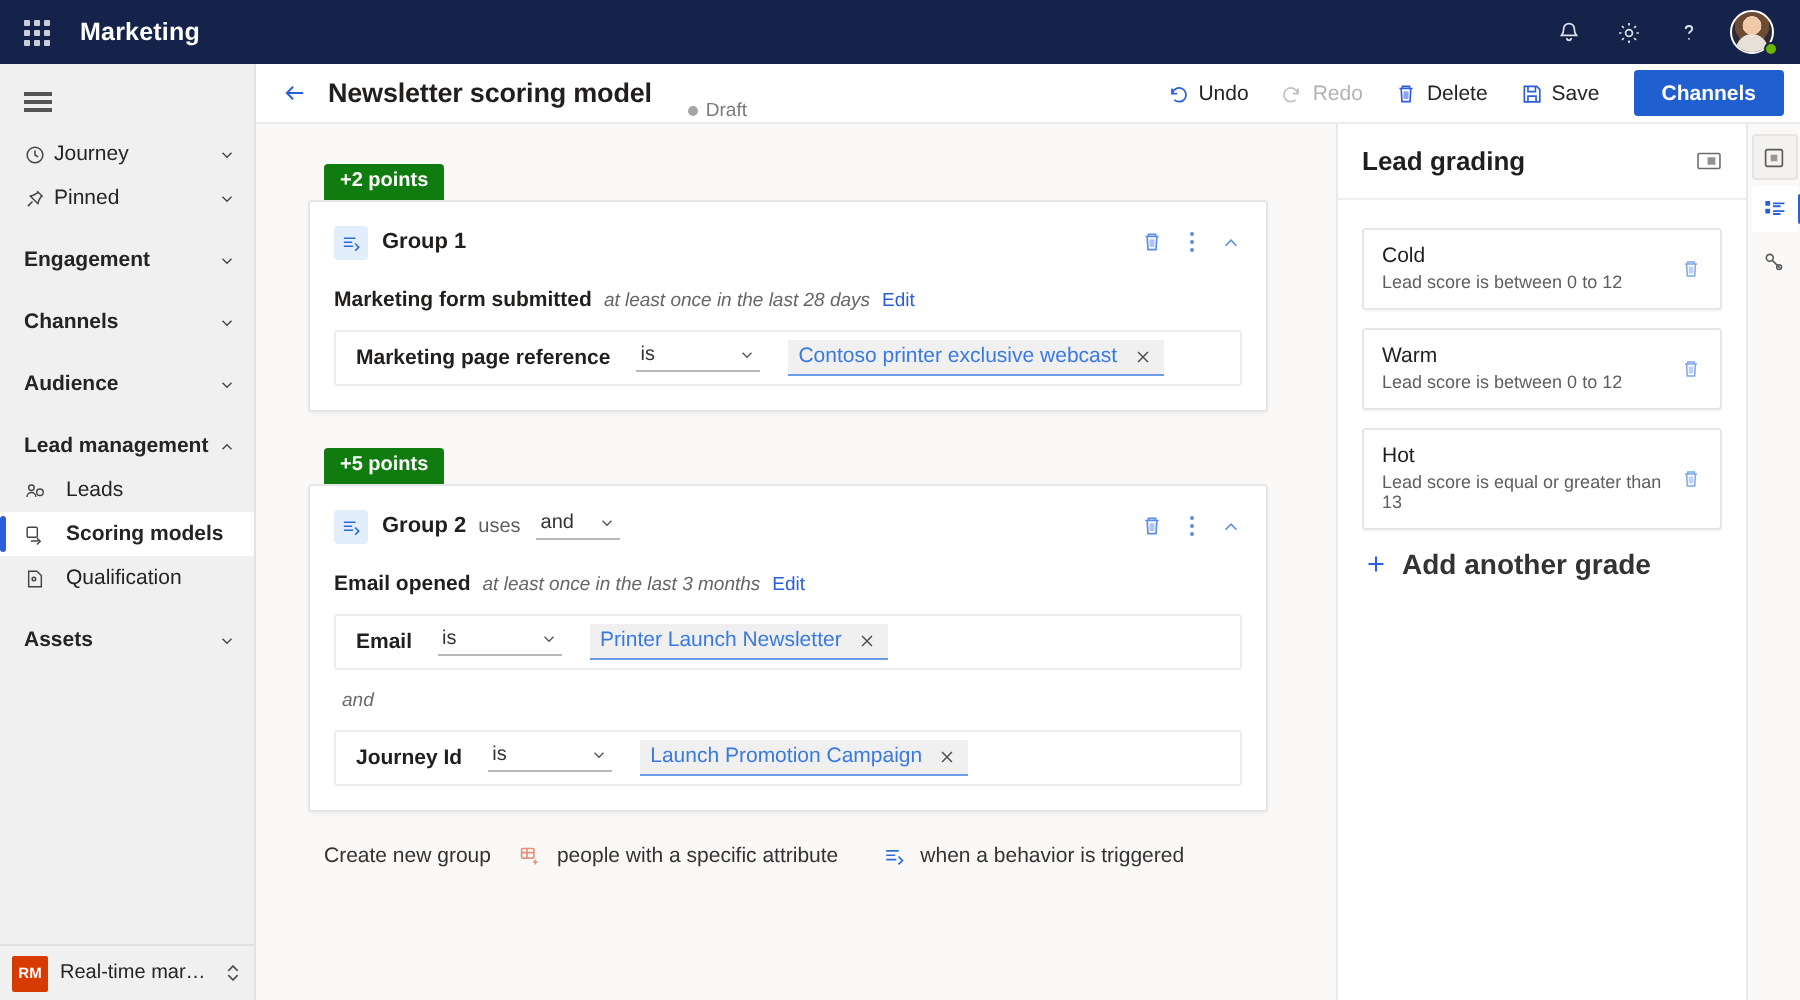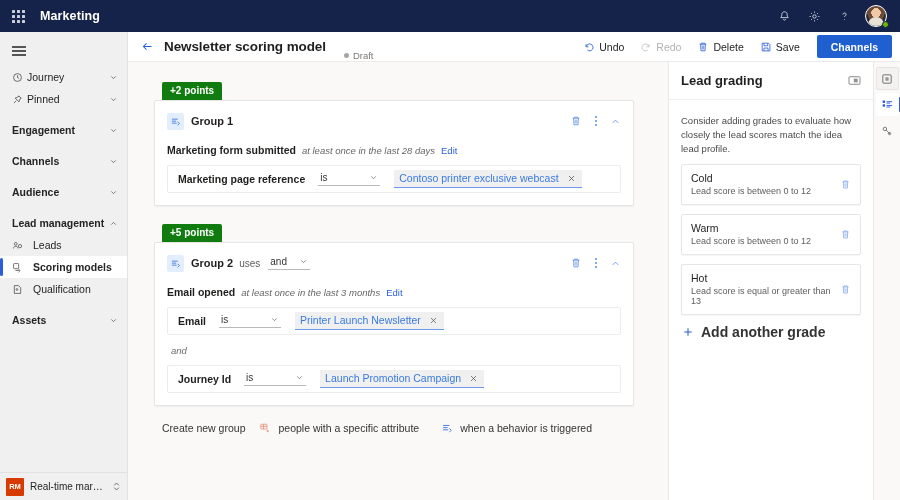--- a/index.html
+++ b/index.html
@@ -608,21 +608,20 @@
           <div class="rp-head">
             <span class="rp-title">Lead grading</span>
             <span class="rp-collapse">
               <svg width="13" height="11" viewBox="0 0 18 14" fill="none" stroke="currentColor" stroke-width="1.1">
                 <rect x="1.4" y="1.8" width="15.2" height="10.4" rx="1"></rect>
                 <rect x="8" y="4.4" width="5.4" height="5.2" fill="currentColor" stroke="none" opacity=".75"></rect>
               </svg>
             </span>
           </div>
           <div class="rp-body">
-            <div class="rp-para">Consider adding grades to evaluate how closely the lead scores match the idea lead profile.</div>
 
             <div class="grade-card">
               <div class="grade-texts">
                 <div class="grade-name">Cold</div>
                 <div class="grade-desc">Lead score is between 0 to 12</div>
               </div>
               <span class="grade-del">
                 <svg width="11" height="11" viewBox="0 0 16 16" fill="none" stroke="currentColor" stroke-width="1.1">
                   <path d="M3.6 4.3h8.8M5.6 4.3V2.9h4.8v1.4M4.8 4.3l.5 8.8h5.4l.5-8.8"></path>
                   <rect x="6.3" y="6.1" width="3.4" height="5.2" rx=".6" fill="currentColor" stroke="none" opacity=".5"></rect>

